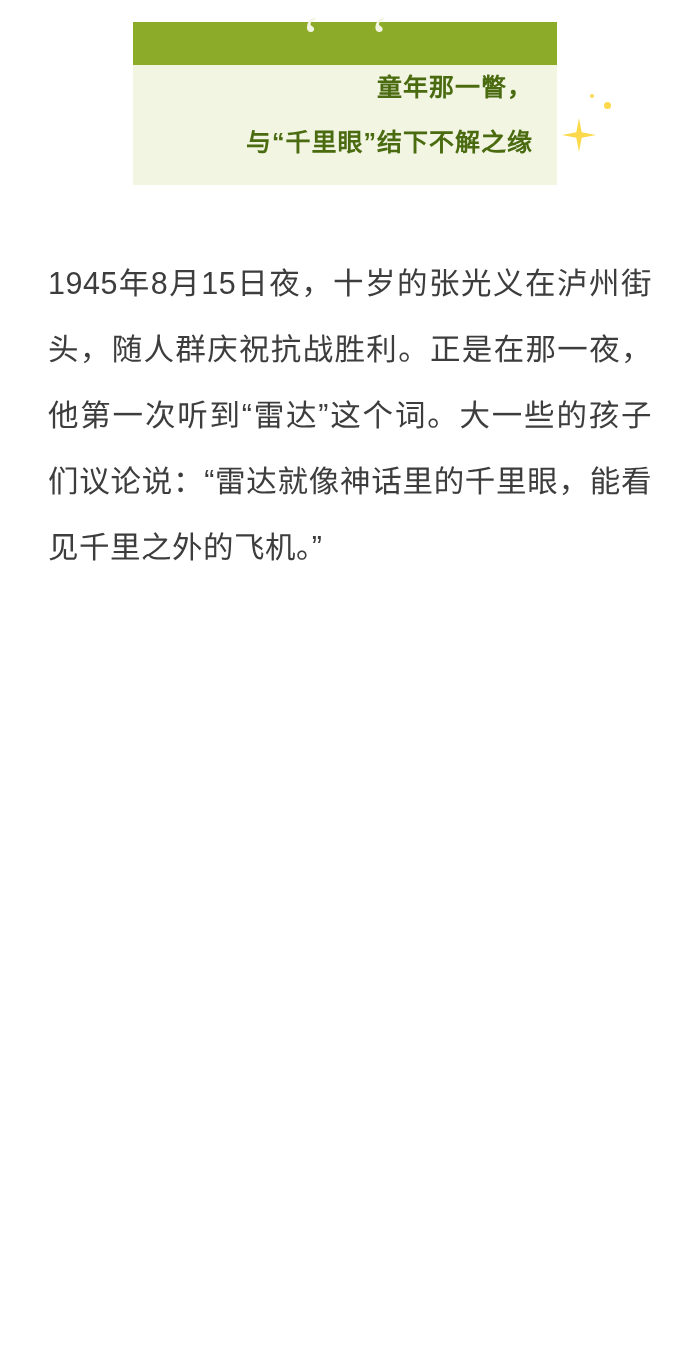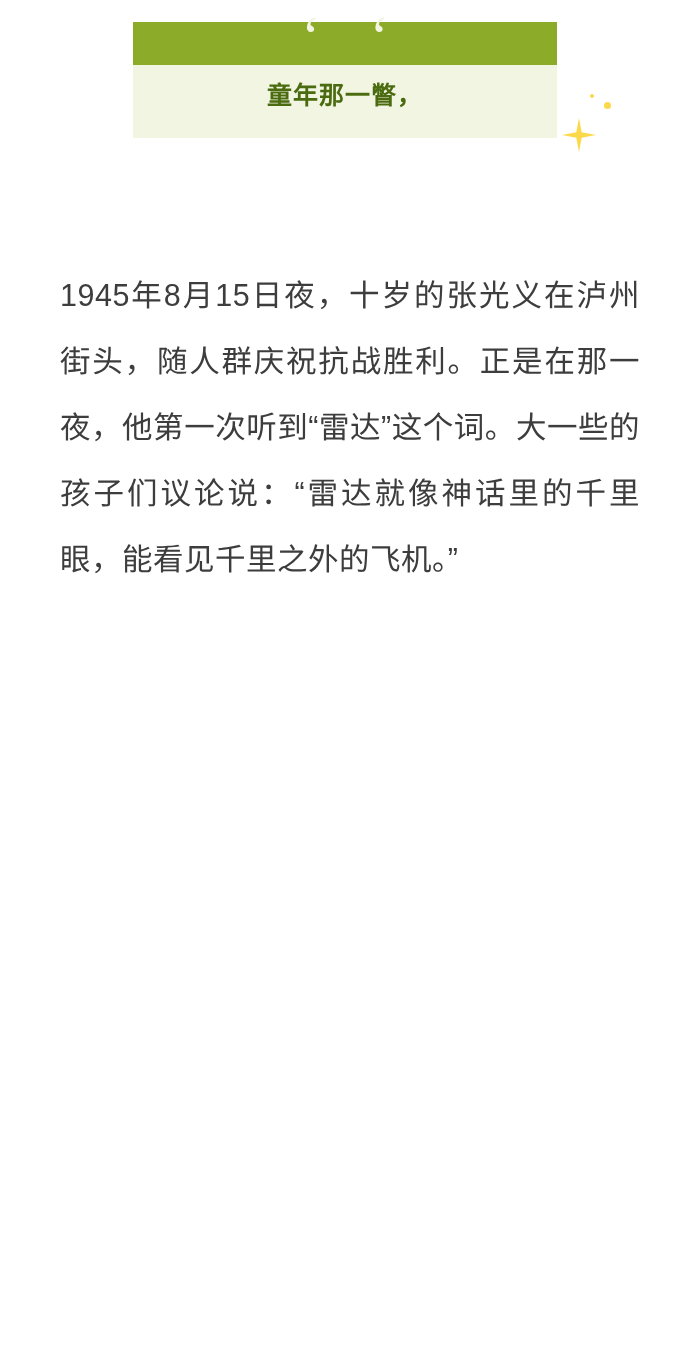--- a/index.html
+++ b/index.html
@@ -49,22 +49,22 @@
     text-align: center;
     color: #f2f5e2;
     font-size: 56px;
     line-height: 56px;
     font-family: "Liberation Serif", serif;
     letter-spacing: 54px;
     text-indent: 54px;
     pointer-events: none;
   }
   .heading-body {
-    padding: 18px 24px 30px 24px;
-    text-align: center;
+    padding: 10px 24px 30px 24px;
+    text-align: right;
   }
   .heading-line {
     color: #4a6b10;
     font-size: 25px;
     font-weight: bold;
     line-height: 1.0;
     letter-spacing: 1px;
     white-space: nowrap;
   }
   .heading-line + .heading-line {
@@ -111,39 +111,40 @@
   .article {
     padding: 0 48px 40px 48px;
   }
   .para {
     color: #3d3d3d;
     font-size: 30.5px;
     line-height: 66px;
     letter-spacing: 0.5px;
     text-align: justify;
     text-justify: inter-character;
-    margin: 12px;
+    margin: 0;
   }
   .para + .para {
     margin-top: 66px;
   }
 </style>
 </head>
 <body>
 
 <div class="page">
 
   <div class="heading-wrap">
 
     <div class="heading-card">
       <div class="heading-bar">
         <div class="quote-marks">‘‘</div>
       </div>
       <div class="heading-body">
         <div class="heading-line">童年那一瞥，</div>
+        <div class="heading-line">与“千里眼”结下不解之缘</div>
       </div>
     </div>
 
     <div class="sparkle">
       <div class="star"></div>
       <div class="dot1"></div>
       <div class="dot2"></div>
     </div>
 
   </div>

